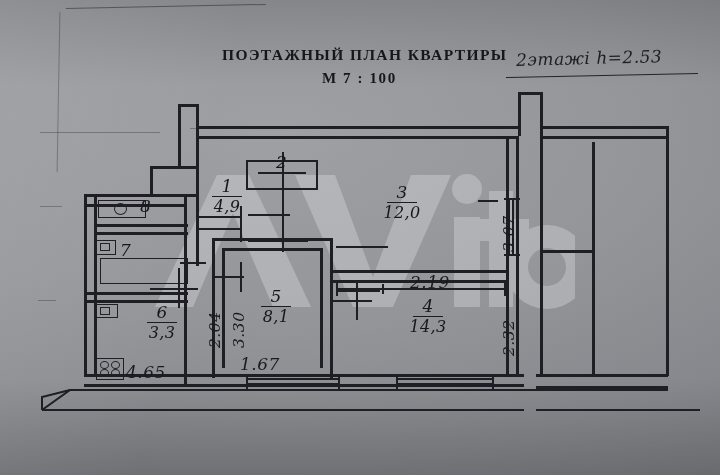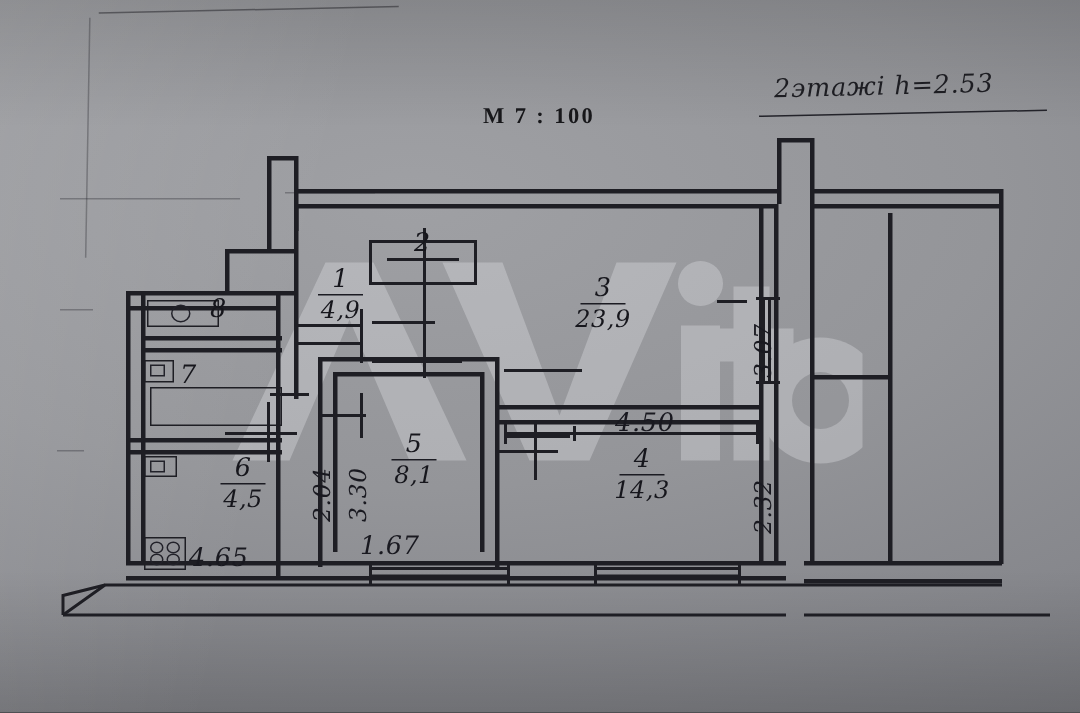--- a/index.html
+++ b/index.html
@@ -98,20 +98,21 @@
   <div class="paper"></div>
   <div class="paper-shade"></div>
   <div class="edge-top"></div>
   <div class="edge-left"></div>
 
   <div class="scratch" style="left:40px;top:132px;width:120px;"></div>
   <div class="scratch" style="left:190px;top:128px;width:60px;"></div>
   <div class="scratch" style="left:40px;top:206px;width:22px;"></div>
   <div class="scratch" style="left:38px;top:300px;width:18px;"></div>
 
+  <div class="title">ПОЭТАЖНЫЙ ПЛАН КВАРТИРЫ</div>
   <div class="subtitle">М 7 : 100</div>
   <div class="hand-note">2этажi h=2.53</div>
   <div class="hand-note-ul"></div>
 
   <div class="wm">
     <svg width="430" height="190" viewBox="0 0 430 190" aria-hidden="true">
       <g fill="#edeef2">
 
         <path d="M10 160 L72 28 L104 28 L166 160 L128 160 L88 66 L48 160 Z"></path>
 
@@ -253,46 +254,46 @@
     <span class="num">1</span>
     <span class="bar"></span>
     <span class="area">4,9</span>
   </div>
 
   <div class="room-plain" style="left:276px;top:152px;">2</div>
 
   <div class="room" style="left:374px;top:184px;width:56px;">
     <span class="num">3</span>
     <span class="bar"></span>
-    <span class="area">23,9</span>
+    <span class="area">12,0</span>
   </div>
 
   <div class="room" style="left:400px;top:298px;width:56px;">
     <span class="num">4</span>
     <span class="bar"></span>
     <span class="area">14,3</span>
   </div>
 
   <div class="room" style="left:252px;top:288px;width:48px;">
     <span class="num">5</span>
     <span class="bar"></span>
     <span class="area">8,1</span>
   </div>
 
   <div class="room" style="left:138px;top:304px;width:48px;">
     <span class="num">6</span>
     <span class="bar"></span>
-    <span class="area">4,5</span>
+    <span class="area">3,3</span>
   </div>
 
   <div class="room-plain" style="left:120px;top:240px;">7</div>
   <div class="room-plain" style="left:140px;top:196px;">8</div>
 
   <div class="dim dim-v" style="left:206px;top:348px;">2.04</div>
   <div class="dim dim-v" style="left:230px;top:348px;">3.30</div>
   <div class="dim dim-v" style="left:500px;top:252px;">3.07</div>
   <div class="dim dim-v" style="left:500px;top:356px;">2.32</div>
 
   <div class="dim" style="left:126px;top:362px;font-size:17px;">4.65</div>
   <div class="dim" style="left:240px;top:354px;font-size:17px;">1.67</div>
-  <div class="dim" style="left:410px;top:272px;font-size:17px;">4.50</div>
+  <div class="dim" style="left:410px;top:272px;font-size:17px;">2.19</div>
 
 </div>
 
 </body></html>

